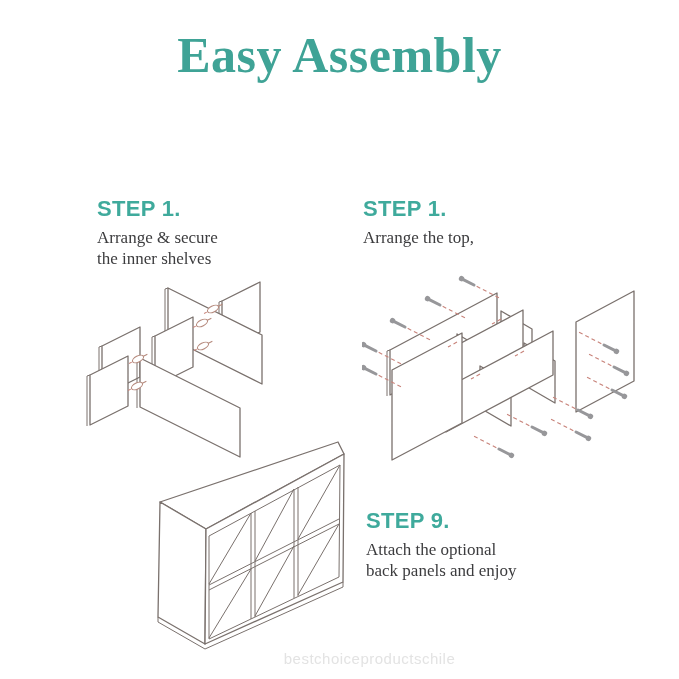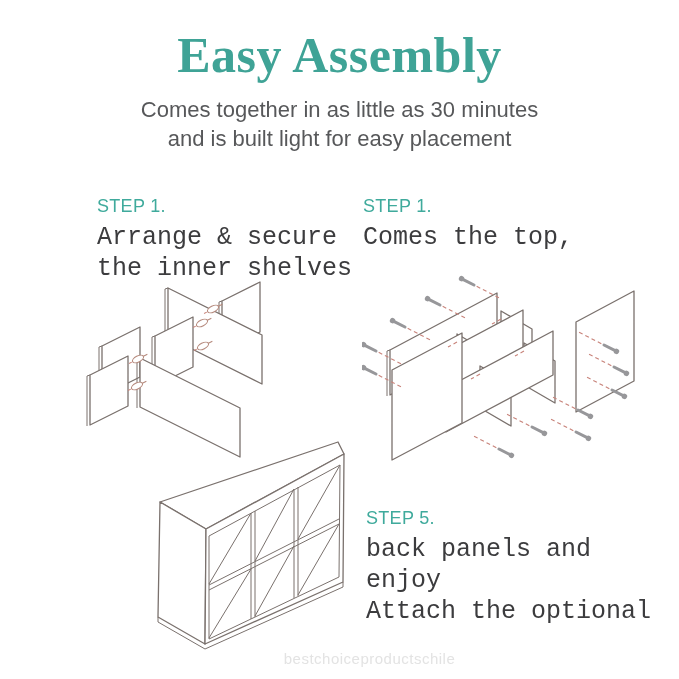--- a/index.html
+++ b/index.html
@@ -13,25 +13,25 @@
     font-size:50px;font-weight:600;letter-spacing:.5px;
     color:var(--accent-teal);
   }
   .subtitle{
     position:absolute;top:96px;left:0;width:100%;
     text-align:center;font-size:22px;line-height:1.3;
     color:var(--subtitle-text);
   }
   .step{position:absolute;}
   .step-label{
-    font-size:18px;font-weight:400;letter-spacing:.3px;
+    font-size:22px;font-weight:700;letter-spacing:.3px;
     color:var(--step-label-teal);margin:0 0 5px 0;
   }
   .step-desc{
-    font-family:Liberation Mono, monospace;font-size:25px;line-height:1.24;
+    font-family:Liberation Serif, serif;font-size:17px;line-height:1.24;
     color:var(--body-text);
   }
   .step1{left:97px;top:196px;}
   .step2{left:363px;top:196px;}
   .step3{left:366px;top:508px;}
   .ill{position:absolute;}
   .ill1{left:75px;top:276px;}
   .ill2{left:362px;top:272px;}
   .ill3{left:150px;top:432px;}
   .watermark{
@@ -64,45 +64,41 @@
       <g id="cam">
         <line class="camd" x1="-10" y1="0" x2="-6" y2="0"></line>
         <ellipse class="camb" cx="0" cy="0" rx="6" ry="3"></ellipse>
         <line class="camt" x1="6" y1="0" x2="10.5" y2="0"></line>
       </g>
     </defs>
   </svg>
 
   <h1 class="page-title">Easy Assembly</h1>
 
-  <div class="subtitle">
-    <div>Comes together in as little as 30 minutes</div>
-    <div>and is built light for easy placement</div>
-  </div>
 
   <div class="step step1">
     <p class="step-label">STEP 1.</p>
     <div class="step-desc">
       <div>Arrange &amp; secure</div>
       <div>the inner shelves</div>
     </div>
   </div>
 
   <div class="step step2">
     <p class="step-label">STEP 1.</p>
     <div class="step-desc">
-      <div>Comes the top,</div>
+      <div>Arrange the top,</div>
     </div>
   </div>
 
   <div class="step step3">
-    <p class="step-label">STEP 5.</p>
+    <p class="step-label">STEP 9.</p>
     <div class="step-desc">
+      <div>Attach the optional</div>
       <div>back panels and enjoy</div>
-      <div>Attach the optional</div>
     </div>
   </div>
 
   <svg class="ill ill1" width="200" height="186" viewBox="0 0 200 186">
     <g>
       <line class="e" x1="144" y1="26" x2="144" y2="76"></line>
       <line class="e" x1="144" y1="26" x2="147" y2="25"></line>
       <polygon class="p" points="147,25 185,6 185,56 147,75"></polygon>
       <line class="e" x1="90" y1="13" x2="90" y2="62"></line>
       <line class="e" x1="90" y1="13" x2="93" y2="12"></line>

